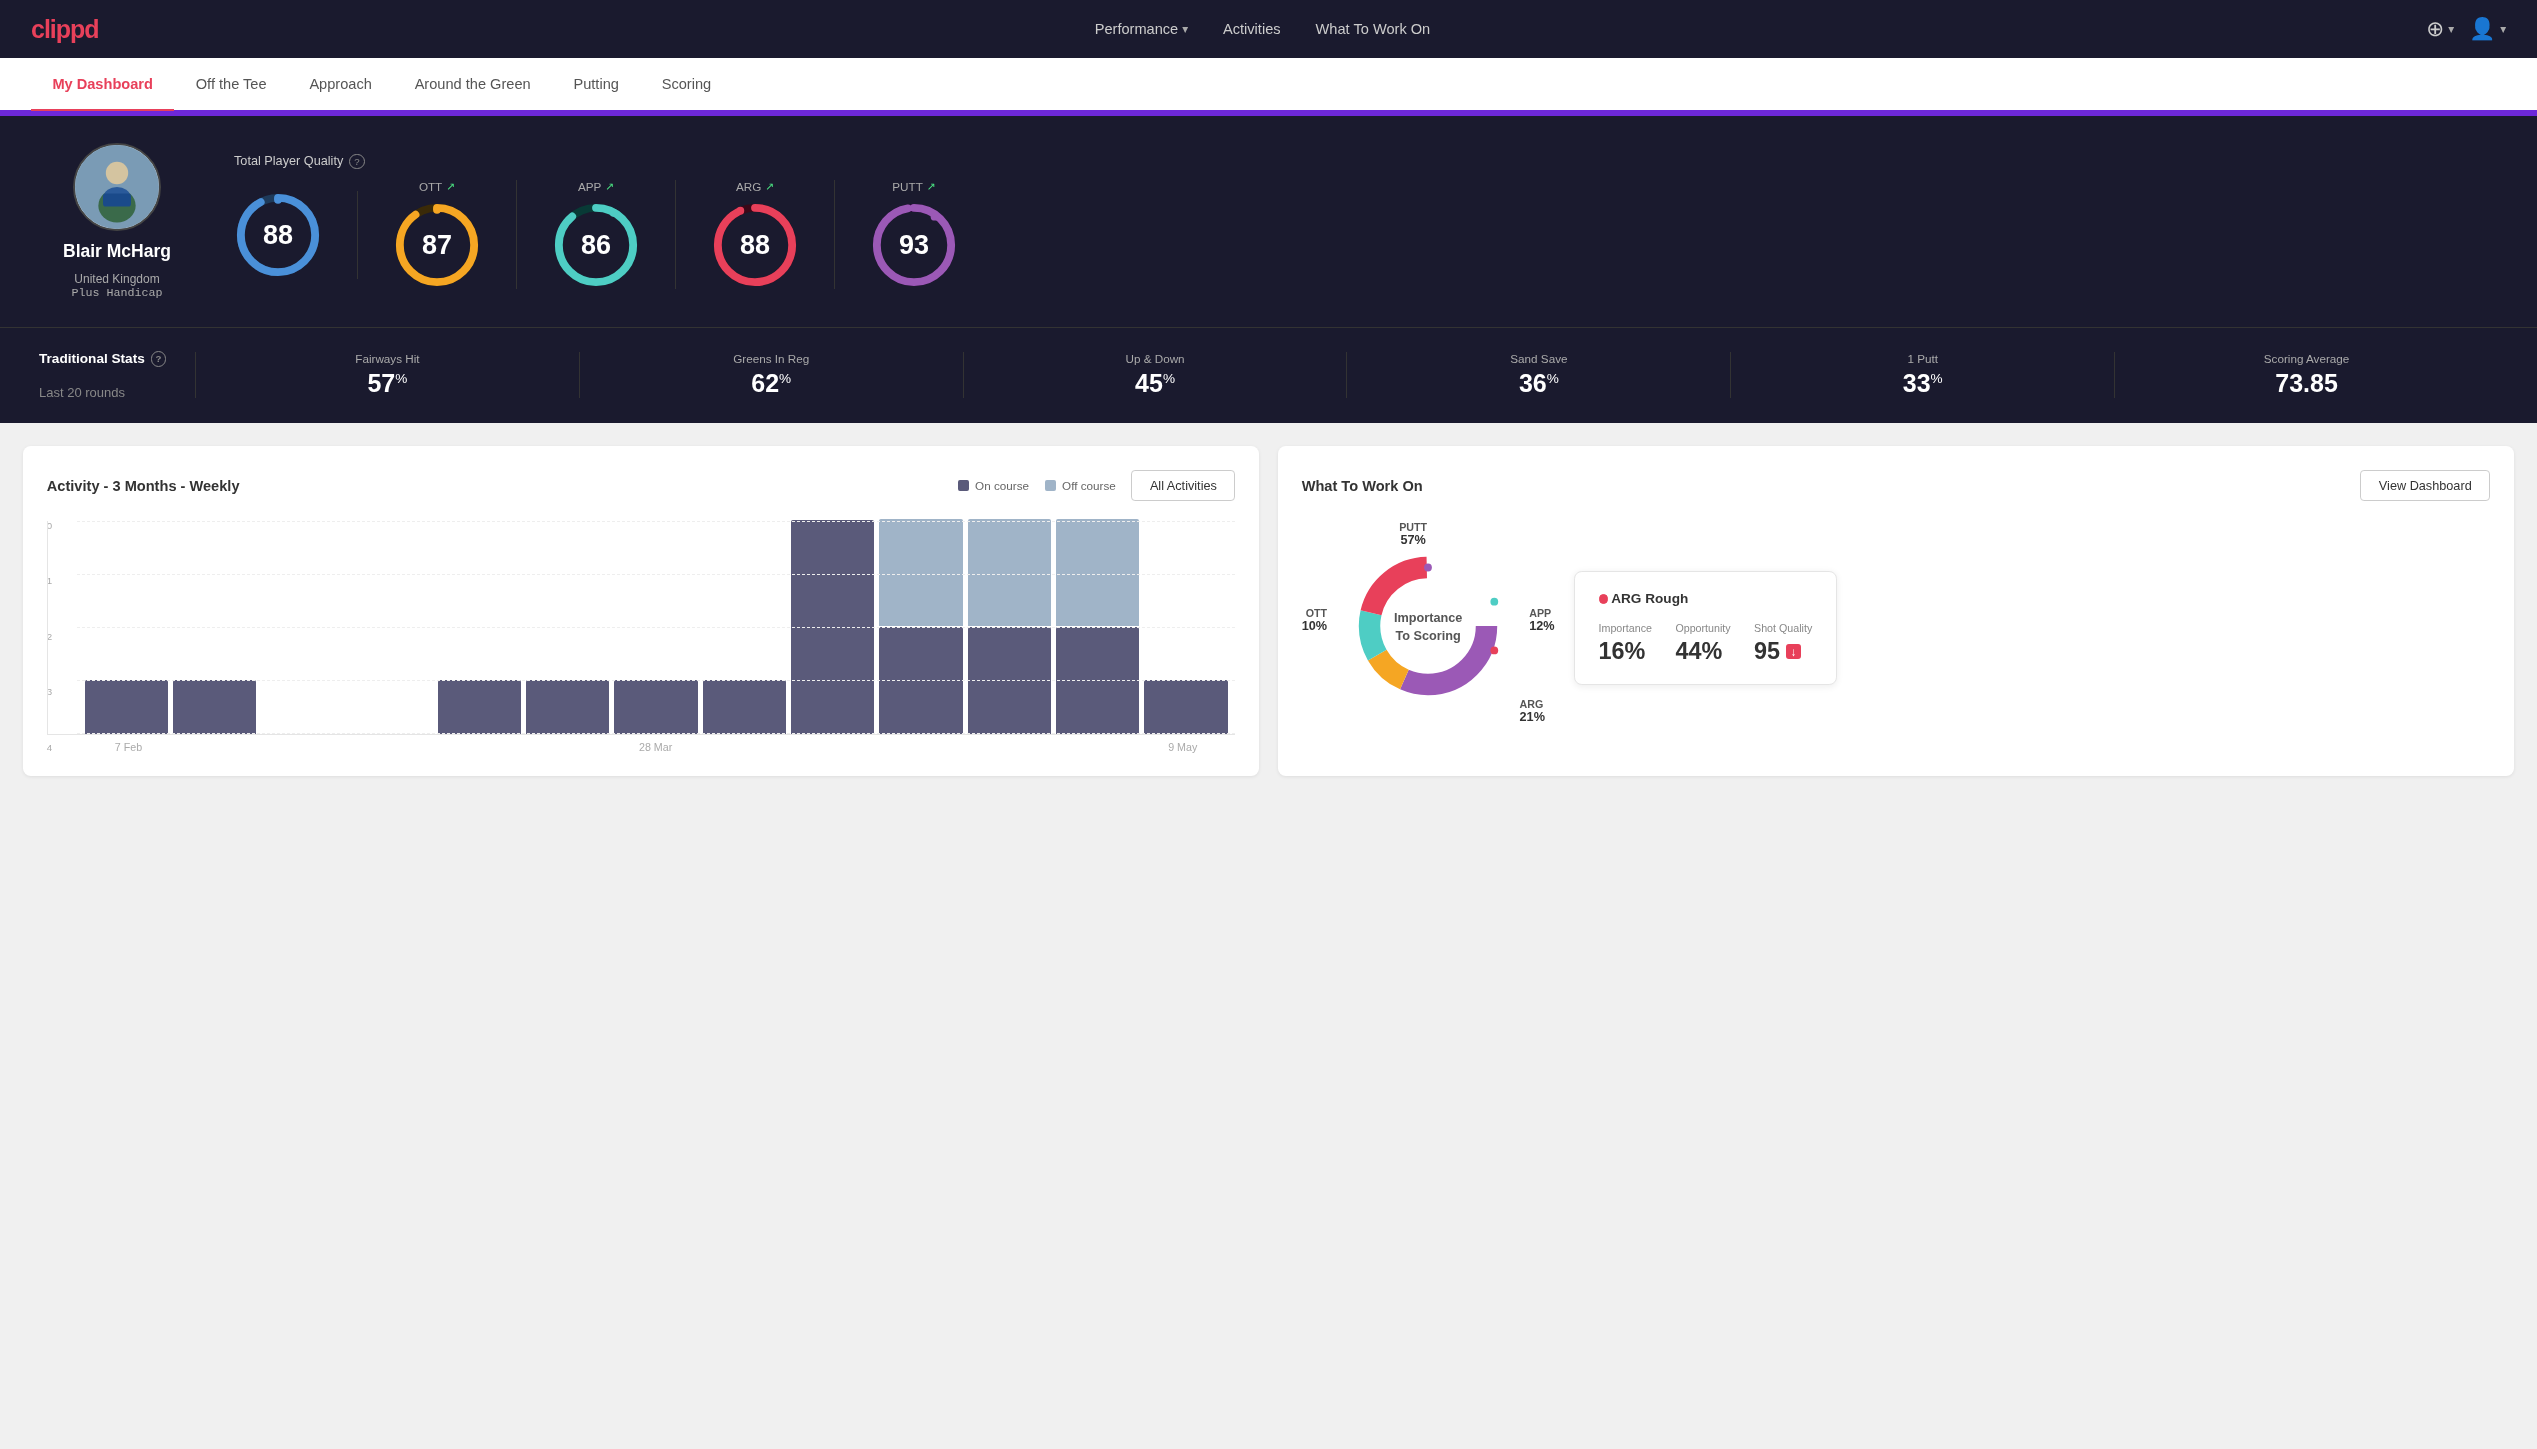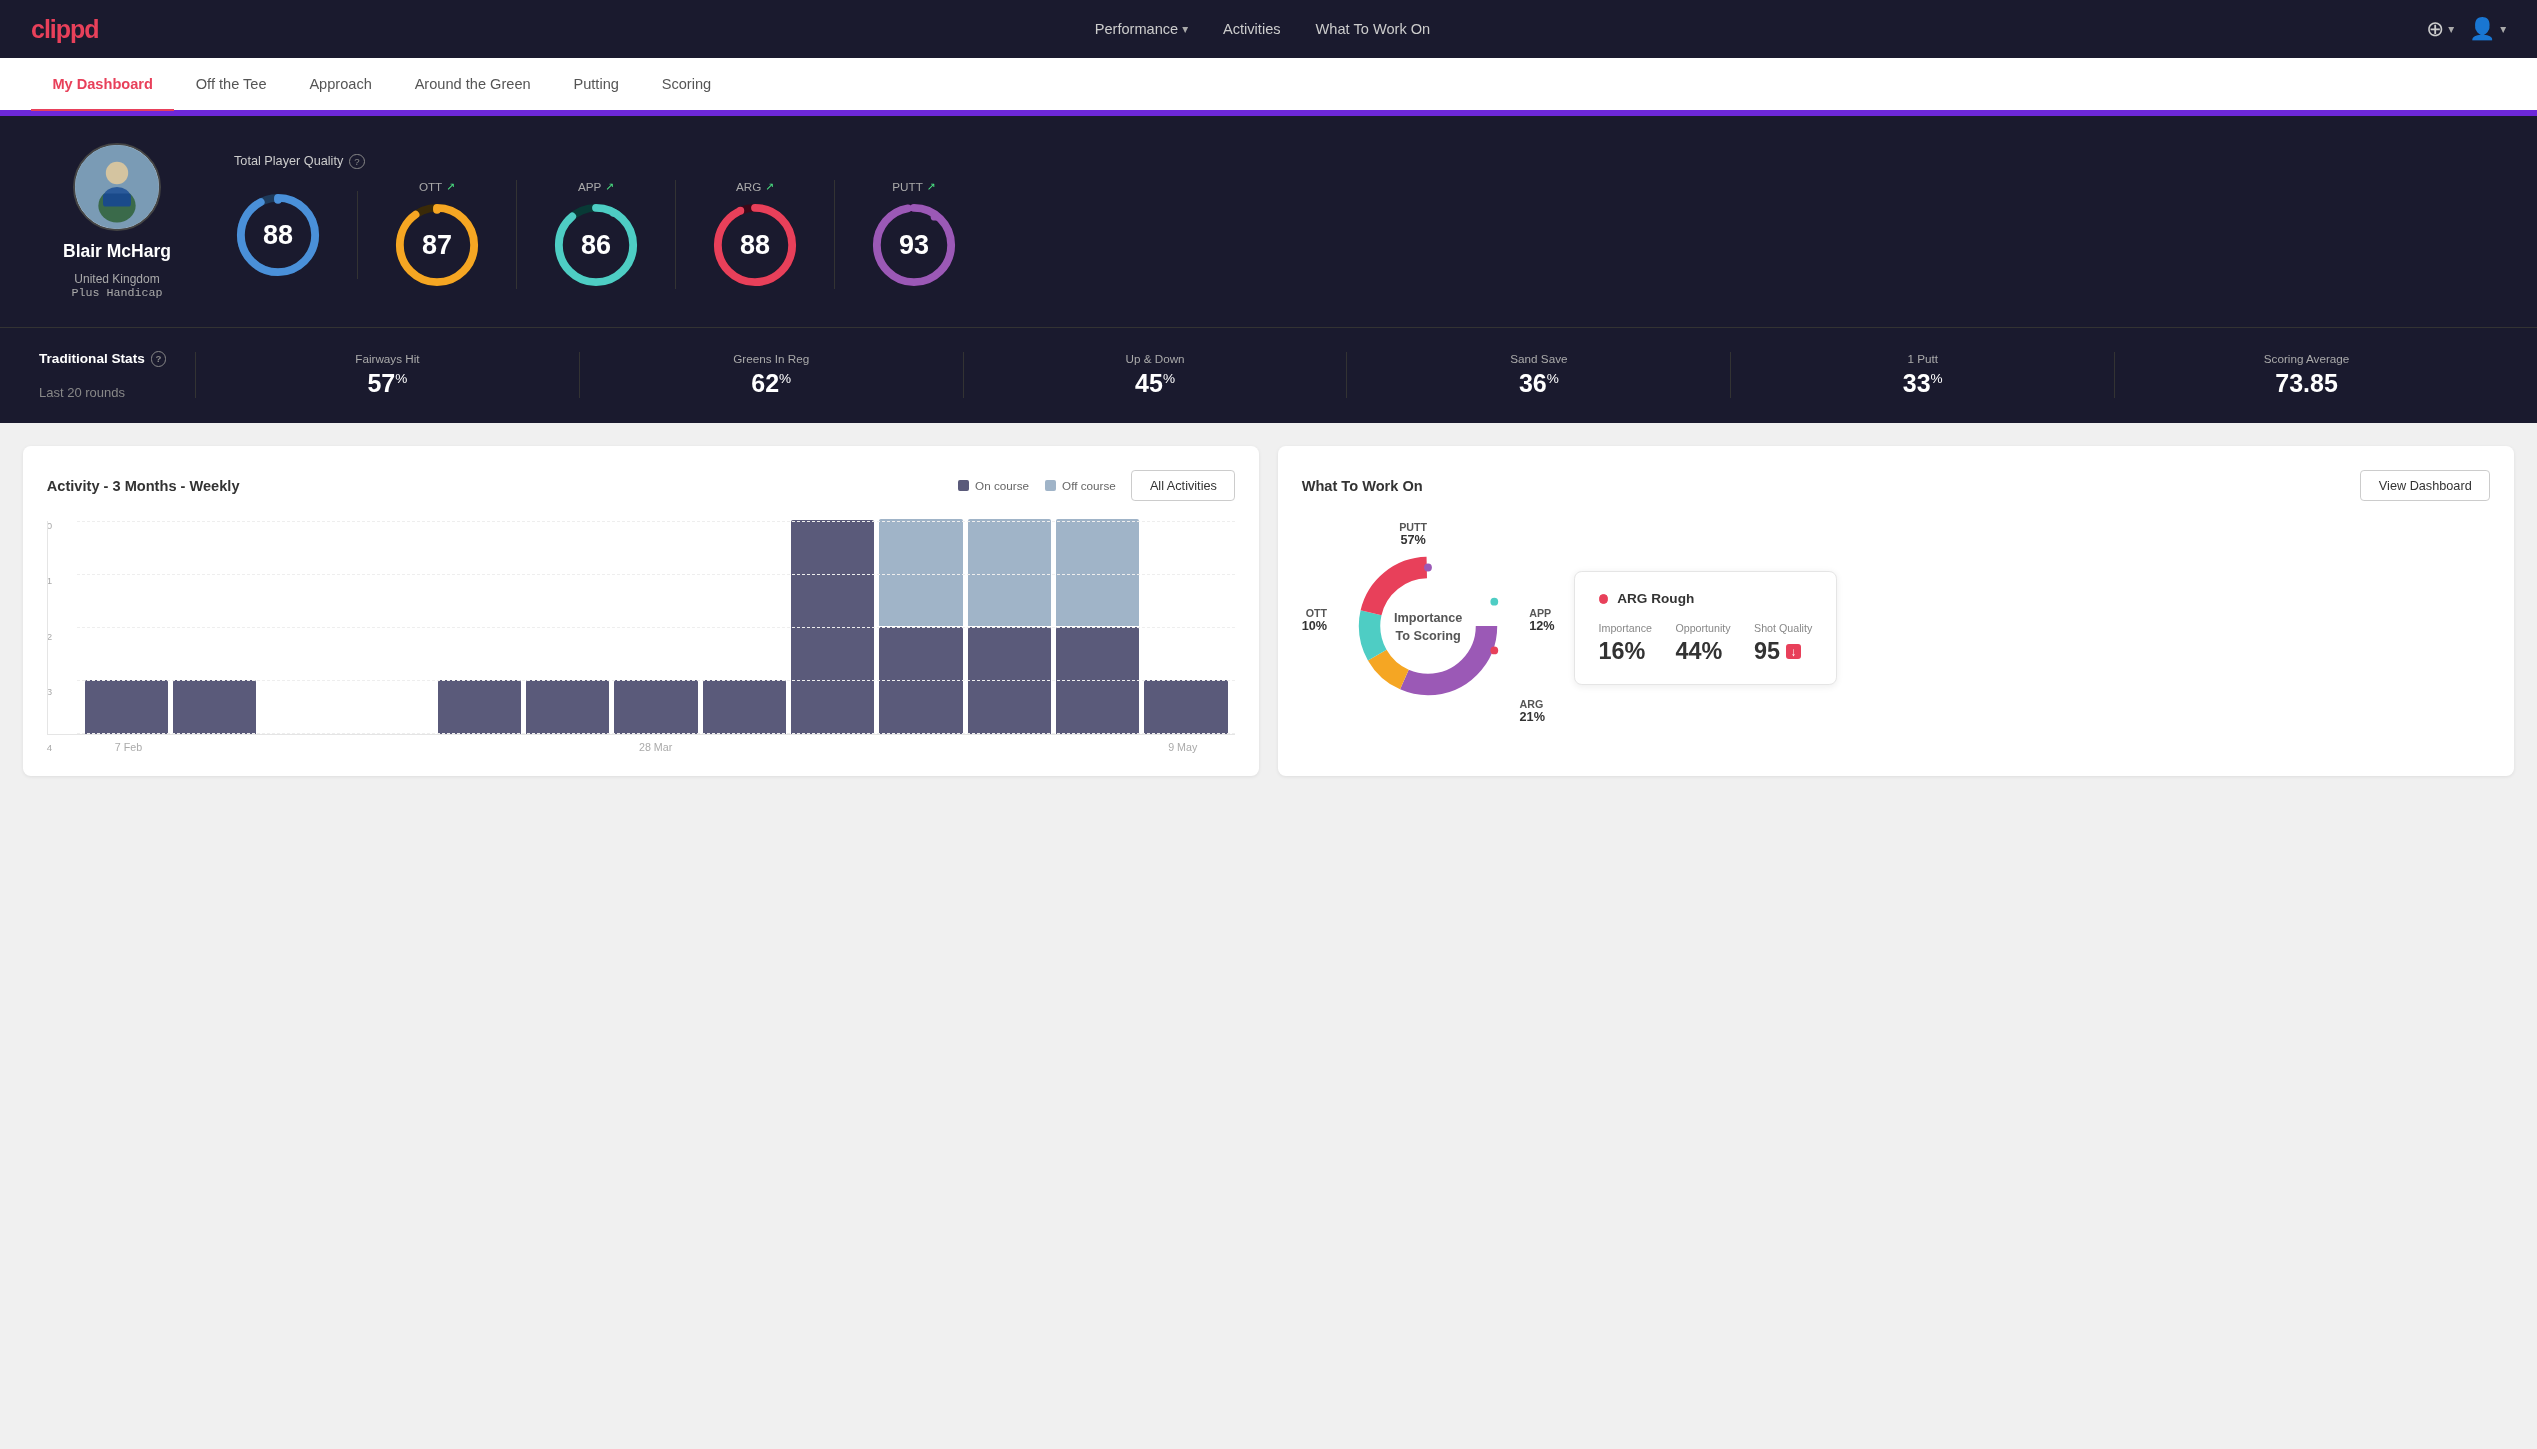--- a/index.html
+++ b/index.html
@@ -367,21 +367,21 @@
       background: #fff;
       border: 1px solid #e5e5e5;
       border-radius: 7.8px;
       padding: 19.5px 23.4px;
       min-width: 253px;
       box-shadow: 0 1.9px 7.8px rgba(0,0,0,0.07);
     }
     .info-card-header {
       display: flex;
       align-items: center;
-      gap: 9px;
+      gap: 3px;
       margin-bottom: 15.6px;
     }
     .info-card-dot {
       width: 9.7px;
       height: 9.7px;
       border-radius: 50%;
       background: #e8405a;
       border: 1.9px solid #e8405a;
     }
     .info-card-title {

